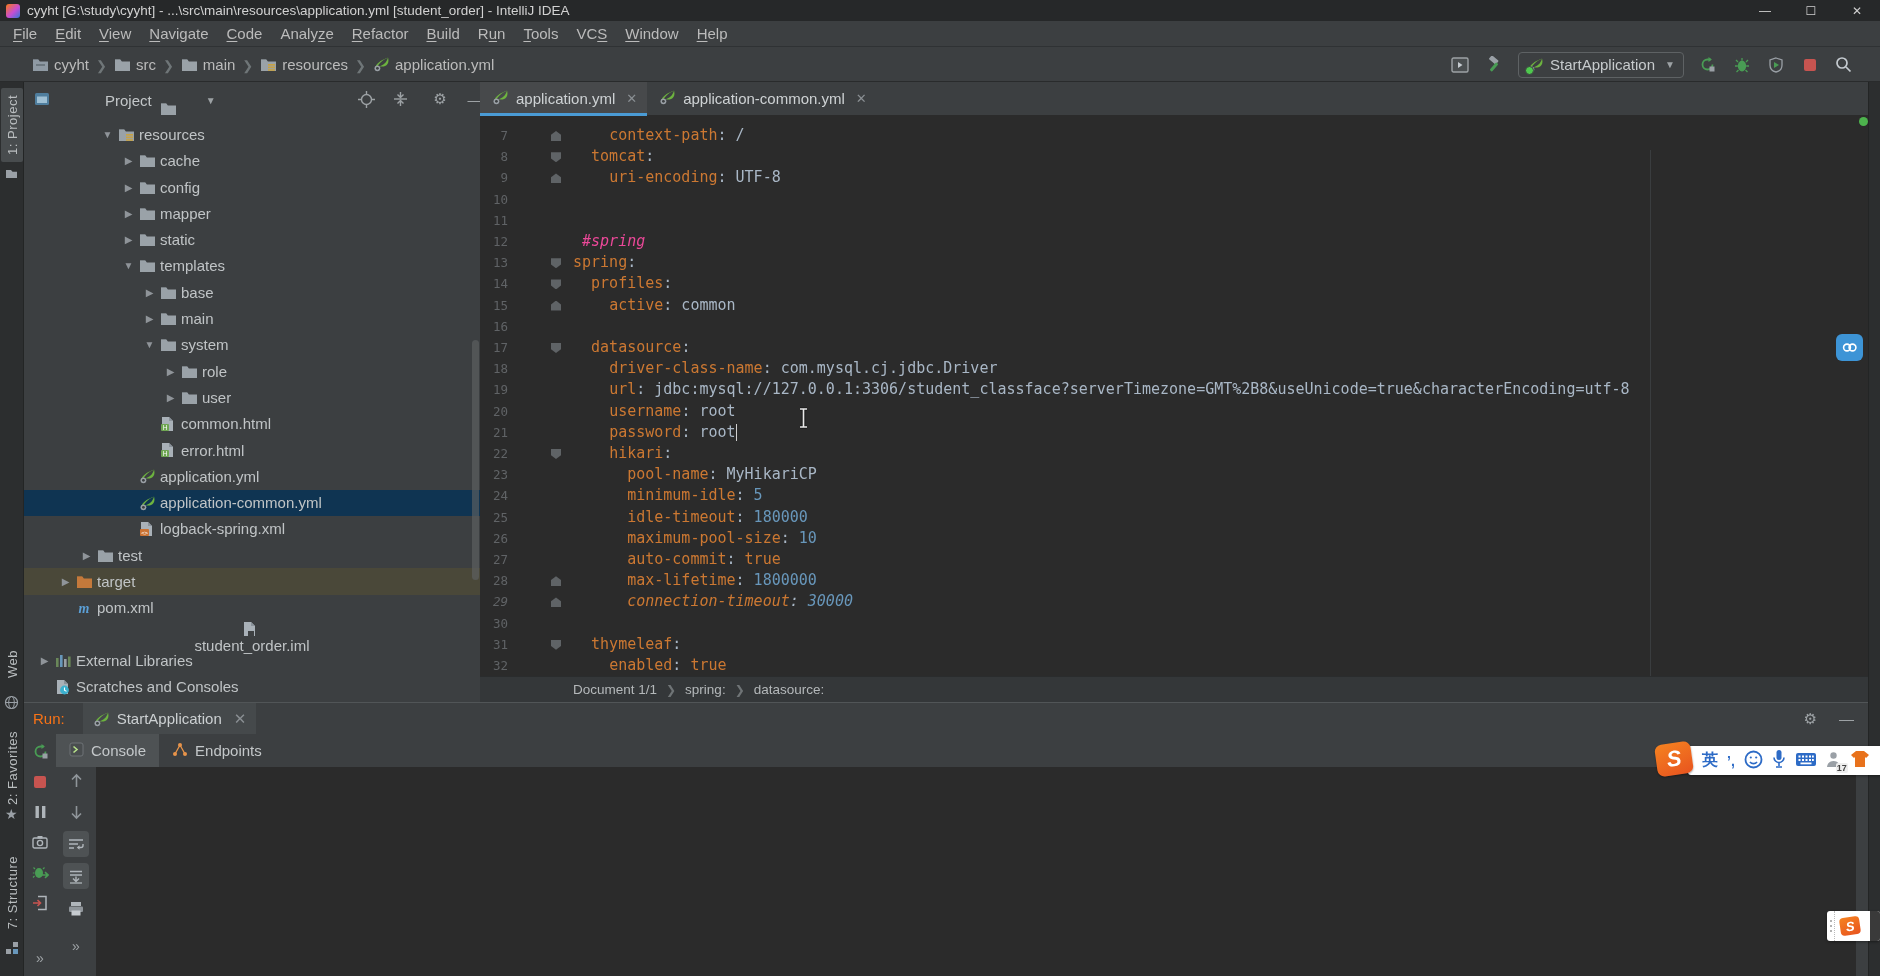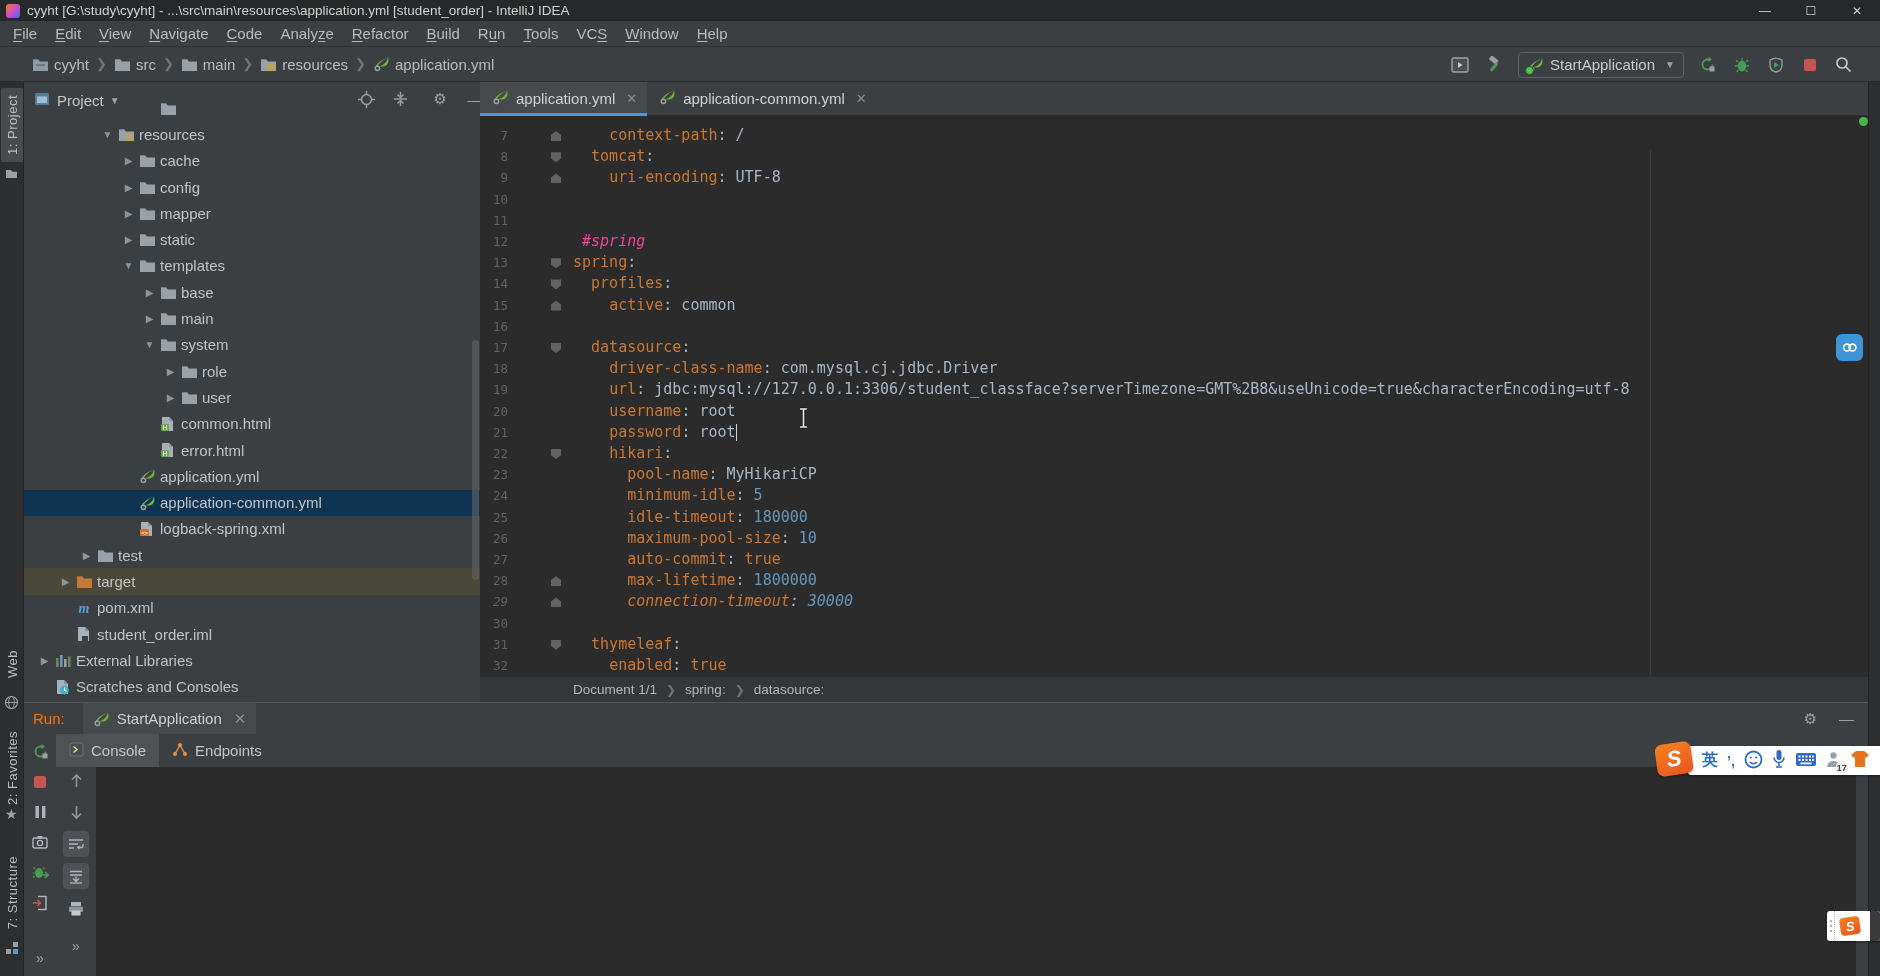--- a/index.html
+++ b/index.html
@@ -16,40 +16,40 @@
   .win-btn{width:46px;height:100%;display:flex;align-items:center;justify-content:center;
            color:#cfcfcf;font-size:12px;}
   
   #menubar{left:0;top:21px;width:1880px;height:26px;background:#3c3f41;display:flex;align-items:center;
            border-bottom:1px solid #2f3234;padding-left:4px;box-sizing:border-box;}
   .menu-item{padding:0 9px;color:#bbbbbb;white-space:nowrap;}
   .menu-item u{text-decoration:underline;text-underline-offset:2px;}
   
   #navbar{left:0;top:47px;width:1880px;height:35px;background:#3c3f41;border-bottom:1px solid #292b2c;
           display:flex;align-items:center;box-sizing:border-box;}
-  #crumbs{display:flex;align-items:flex-start;margin-left:32px;}
+  #crumbs{display:flex;align-items:flex-end;margin-left:32px;}
   .crumb{display:flex;align-items:center;gap:5px;color:#bbbbbb;white-space:nowrap;}
   .crumb-sep{color:#6f7678;margin:0 7px;font-size:13px;}
   #nav-tools{position:absolute;left:1450px;top:47px;height:35px;display:flex;align-items:center;gap:14px;}
   .tool-ic{display:inline-flex;align-items:center;justify-content:center;width:20px;height:20px;}
   #run-combo{display:flex;align-items:center;gap:6px;border:1px solid #5e6264;border-radius:4px;
              height:24px;padding:0 8px;color:#c7cbcd;position:relative;}
   #run-combo .dd{color:#9da2a5;font-size:10px;margin-left:4px;}
   .leaf-wrap{position:relative;display:inline-flex;}
   .run-dot{position:absolute;left:-2px;bottom:-2px;width:7px;height:7px;border-radius:50%;
            background:#4ec94e;border:1px solid #3c3f41;}
   
   #left-strip{left:0;top:82px;width:24px;height:894px;background:#2c2e2f;border-right:1px solid #232525;box-sizing:border-box;}
   #right-strip{left:1868px;top:82px;width:12px;height:894px;background:#2c2e2f;border-left:1px solid #232525;box-sizing:border-box;}
   .vtext{writing-mode:vertical-rl;transform:rotate(180deg);font-size:13px;color:#b9bdbf;letter-spacing:.5px;}
   #btn-project-strip{position:absolute;left:1px;top:88px;width:22px;height:74px;background:#484c4e;
       display:flex;align-items:center;justify-content:center;border-radius:2px;}
   
   #project-panel{left:24px;top:82px;width:456px;height:620px;background:#3c3f41;overflow:hidden;}
-  #pp-header{position:absolute;left:0;top:4px;width:456px;height:28px;display:flex;align-items:center;padding-left:10px;box-sizing:border-box;}
+  #pp-header{position:absolute;left:0;top:4px;width:456px;height:28px;display:flex;align-items:center;padding-left:10px;box-sizing:border-box;gap:48px;}
   #pp-title{margin-left:7px;color:#c3c7c9;}
   #pp-dd{color:#9da2a5;font-size:10px;margin-left:6px;}
   .pp-ic{position:absolute;top:8px;width:18px;height:18px;display:flex;align-items:center;justify-content:center;color:#9da2a5;}
   #tree{position:absolute;left:0;top:13px;width:456px;height:607px;}
   .trow{position:absolute;left:0;width:456px;height:26.3px;display:flex;align-items:center;}
   .trow.sel{background:#0f3452;}
   .trow.mod{background:#4a4839;}
   .tarrow{width:21px;display:flex;justify-content:center;color:#8f9499;font-size:10px;flex:none;}
   .ticon{width:21px;display:flex;justify-content:flex-start;flex:none;}
   .tlabel{color:#c0c4c6;white-space:nowrap;}
@@ -602,21 +602,21 @@
           <span class="tarrow"></span>
           <span class="ticon">
             <span style="display: inline-flex; align-items: center;">
               <svg width="16" height="16" viewBox="0 0 16 16">
                 <text x="8" y="13" font-size="14" font-style="italic" font-weight="bold" fill="#5b9fd6" text-anchor="middle" font-family="Liberation Serif">m</text>
               </svg>
             </span>
           </span>
           <span class="tlabel">pom.xml</span>
         </div>
-        <div class="trow" style="top: 526px;">
+        <div class="trow" style="top: 526px; flex-direction: column;">
           <span style="width: 31px; flex: 0 0 auto;"></span>
           <span class="tarrow"></span>
           <span class="ticon">
             <span style="display: inline-flex; align-items: center;">
               <svg width="14" height="16" viewBox="0 0 14 16">
                 <path d="M2 1h7l4 4v10H2z" fill="#a9b1b8"></path>
                 <path d="M9 1l4 4H9z" fill="#8a929a"></path>
                 <rect x="6" y="10" width="6" height="5" fill="#3d4042"></rect>
               </svg>
             </span>

